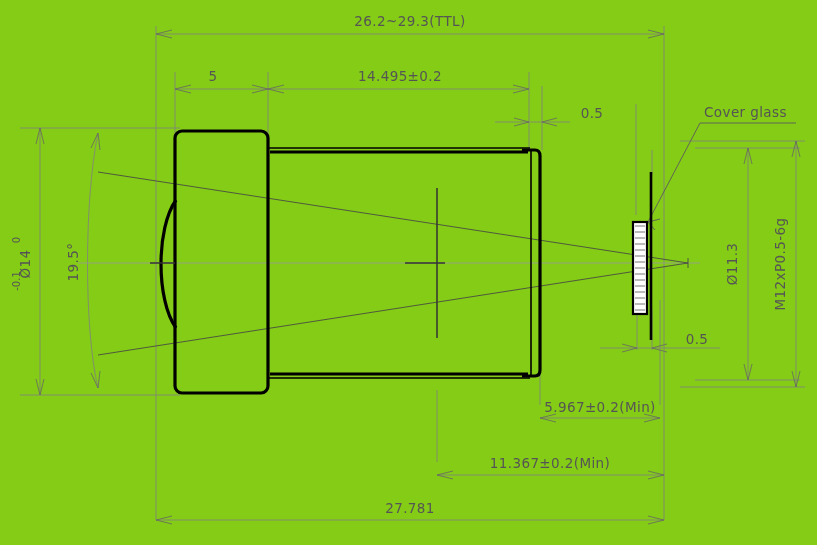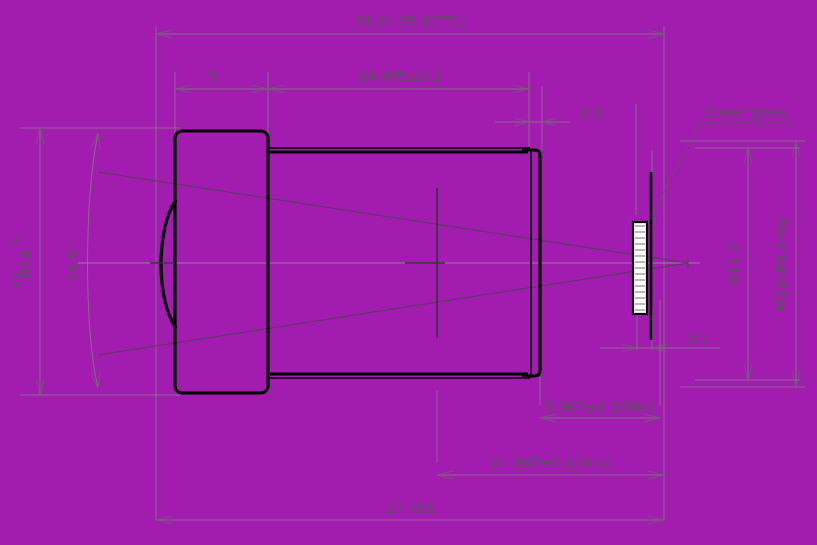--- a/index.html
+++ b/index.html
@@ -5,21 +5,21 @@
 <style>
   html, body {
     margin: 0;
     padding: 0;
     background: #ffffff;
   }
   #drawing-root {
     position: relative;
     width: 817px;
     height: 545px;
-    background: #a21caf;
+    background: #84cc16;
     font-family: "DejaVu Sans", sans-serif;
     overflow: hidden;
   }
   #drawing-svg {
     position: absolute;
     top: 0;
     left: 0;
     width: 817px;
     height: 545px;
   }

